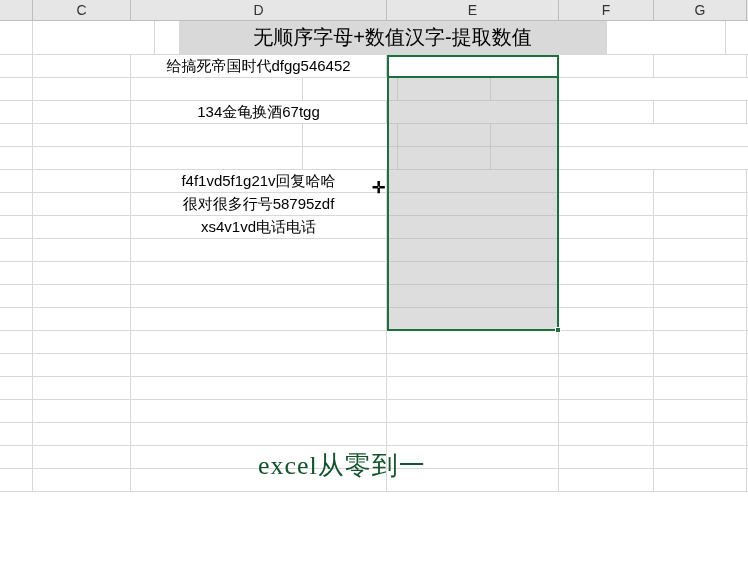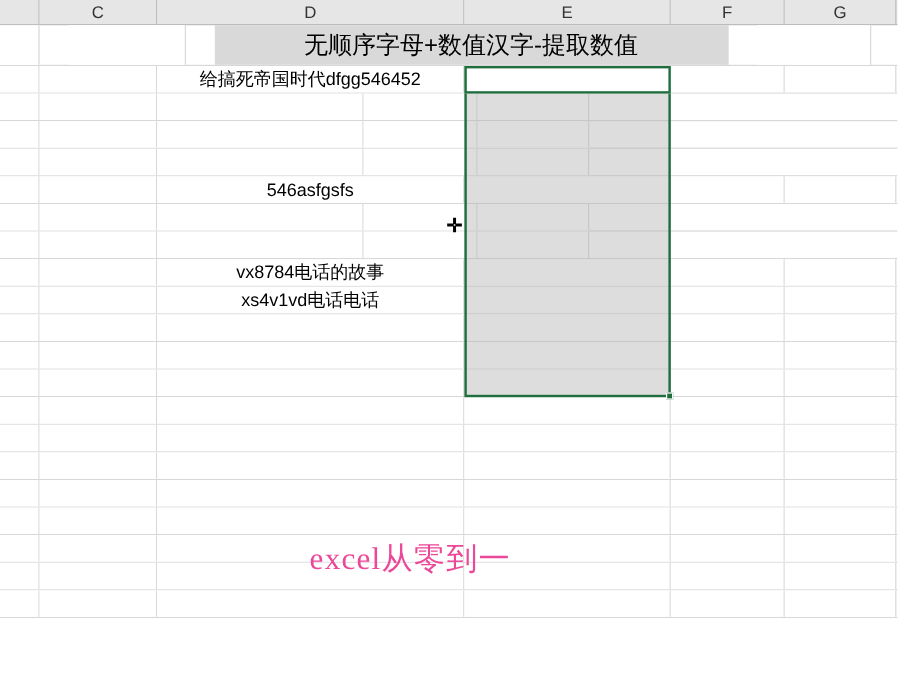--- a/index.html
+++ b/index.html
@@ -103,21 +103,21 @@
     background: #1f6f3e;
     border: 1px solid #fff;
   }
 
   
   .footer-text {
     position: absolute;
     left: 258px;
     top: 448px;
     font-size: 26px;
-    color: #ec4899;
+    color: #14532d;
     font-family: "SimSun", serif;
     letter-spacing: 1px;
   }
 
   
   .cursor-cross {
     position: absolute;
     z-index: 10;
     pointer-events: none;
     font-size: 16px;
@@ -162,57 +162,51 @@
     <div class="row">
       <div class="rh"></div>
       <div class="cell col-C"></div>
       <div class="cell col-E"></div>
       <div class="cell col-F"></div>
       <div class="cell col-G"></div>
     </div>
     <div class="row">
       <div class="rh"></div>
       <div class="cell col-C"></div>
-      <div class="cell col-E"></div>
-      <div class="cell col-F"></div>
-      <div class="cell col-G"></div>
-    </div>
-    <div class="row">
-      <div class="rh"></div>
-      <div class="cell col-C"></div>
-      <div class="cell col-E"></div>
-      <div class="cell col-F"></div>
-      <div class="cell col-G"></div>
-    </div>
-    <div class="row">
-      <div class="rh"></div>
-      <div class="cell col-C"></div>
-      <div class="cell col-D">546asfgsfs</div>
-      <div class="cell col-E"></div>
-      <div class="cell col-F"></div>
-      <div class="cell col-G"></div>
-    </div>
-    <div class="row">
-      <div class="rh"></div>
-      <div class="cell col-C"></div>
-      <div class="cell col-E"></div>
-      <div class="cell col-F"></div>
-      <div class="cell col-G"></div>
-    </div>
-    <div class="row">
-      <div class="rh"></div>
-      <div class="cell col-C"></div>
-      <div class="cell col-E"></div>
-      <div class="cell col-F"></div>
-      <div class="cell col-G"></div>
-    </div>
-    <div class="row">
-      <div class="rh"></div>
-      <div class="cell col-C"></div>
-      <div class="cell col-D">vx8784电话的故事</div>
+      <div class="cell col-D">134金龟换酒67tgg</div>
+      <div class="cell col-E"></div>
+      <div class="cell col-F"></div>
+      <div class="cell col-G"></div>
+    </div>
+    <div class="row">
+      <div class="rh"></div>
+      <div class="cell col-C"></div>
+      <div class="cell col-E"></div>
+      <div class="cell col-F"></div>
+      <div class="cell col-G"></div>
+    </div>
+    <div class="row">
+      <div class="rh"></div>
+      <div class="cell col-C"></div>
+      <div class="cell col-E"></div>
+      <div class="cell col-F"></div>
+      <div class="cell col-G"></div>
+    </div>
+    <div class="row">
+      <div class="rh"></div>
+      <div class="cell col-C"></div>
+      <div class="cell col-D">f4f1vd5f1g21v回复哈哈</div>
+      <div class="cell col-E"></div>
+      <div class="cell col-F"></div>
+      <div class="cell col-G"></div>
+    </div>
+    <div class="row">
+      <div class="rh"></div>
+      <div class="cell col-C"></div>
+      <div class="cell col-D">很对很多行号58795zdf</div>
       <div class="cell col-E"></div>
       <div class="cell col-F"></div>
       <div class="cell col-G"></div>
     </div>
     <div class="row">
       <div class="rh"></div>
       <div class="cell col-C"></div>
       <div class="cell col-D">xs4v1vd电话电话</div>
       <div class="cell col-E"></div>
       <div class="cell col-F"></div>

